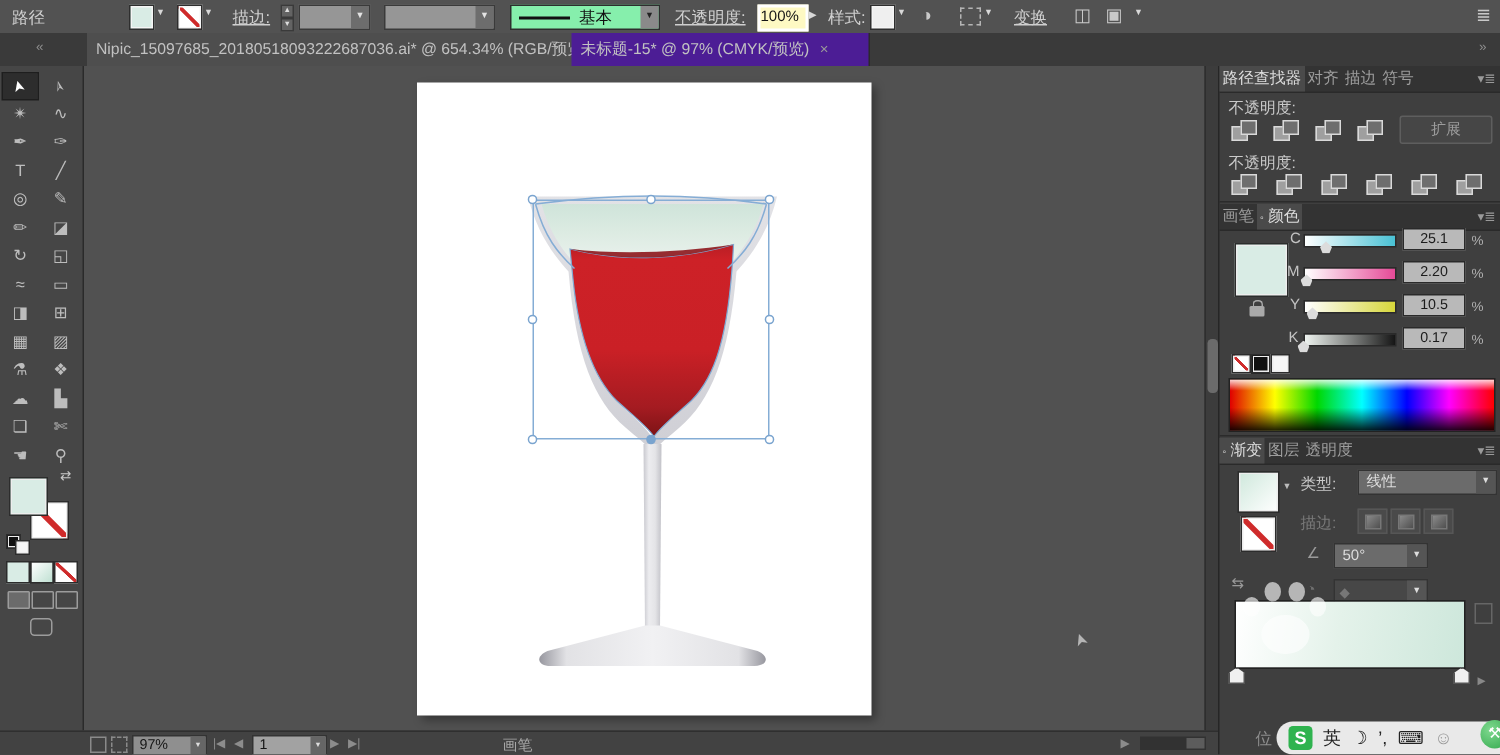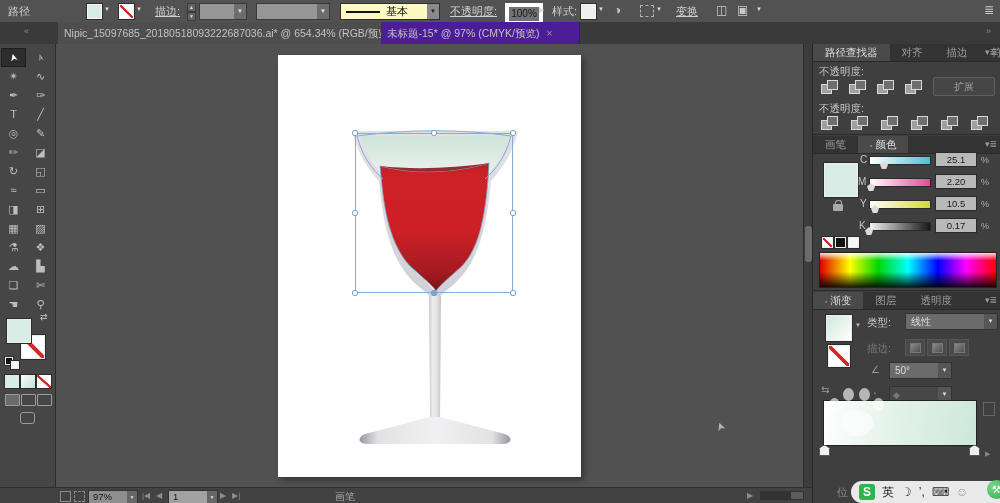--- a/index.html
+++ b/index.html
@@ -11,24 +11,24 @@
   #control-bar{position:absolute;left:0;top:0;width:1000px;height:22px;background:#525252;border-bottom:1px solid #333}
   #control-bar .lbl{position:absolute;top:4px;color:#cfcfcf}
   .olink{color:#e29a42;text-decoration:underline;cursor:pointer}
   .swatch16{position:absolute;top:3px;width:15px;height:15px;border:1px solid #2e2e2e;box-shadow:inset 0 0 0 1px #f5f5f5}
   .ddarrow{position:absolute;top:6px;font-size:6px;color:#d8d8d8}
   .none-slash{background:#fff linear-gradient(to top right,transparent 43%,#cf2b2b 45%,#cf2b2b 55%,transparent 57%)!important}
   .gdd{position:absolute;top:3px;height:15px;background:#969696;border:1px solid #3a3a3a}
   .gdd .arr{position:absolute;right:0;top:0;width:12px;height:100%;background:#6d6d6d;color:#e3e3e3;font-size:6px;text-align:center;line-height:15px}
   .stepper{position:absolute;top:3px;width:9px;height:15px;display:flex;flex-direction:column}
   .stepper span{flex:1;font-size:5px;line-height:7px;text-align:center;background:#636363;border:1px solid #3a3a3a;color:#ddd}
-  #brush-dd{position:absolute;left:340px;top:3px;width:98px;height:15px;background:#fef9c3;border:1px solid #2e2e2e;color:#111;display:flex;align-items:center}
+  #brush-dd{position:absolute;left:340px;top:3px;width:98px;height:15px;background:#86efac;border:1px solid #2e2e2e;color:#111;display:flex;align-items:center}
   #brush-dd .line{width:34px;height:2px;background:#111;margin:0 6px 0 5px}
   #brush-dd .arr{margin-left:auto;width:12px;height:100%;background:#8a8a8a;color:#222;font-size:6px;text-align:center;line-height:15px}
-  .fieldbox{position:absolute;top:3px;height:14px;background:#737373;border:4px solid #ffffff;color:#161616;text-align:center;line-height:14px;font-size:10px}
+  .fieldbox{position:absolute;top:3px;height:14px;background:#fef9c3;border:2px solid #ffffff;color:#161616;line-height:14px;font-size:10px}
   .cicon{position:absolute;top:3px;color:#c9c9c9;font-size:12px}
   
   #tab-bar{position:absolute;left:0;top:22px;width:1000px;height:22px;background:#3a3a3a;border-bottom:1px solid #2b2b2b}
   .doc-tab{position:absolute;top:0;height:22px;line-height:22px;padding:0 6px;font-size:10.5px;white-space:nowrap;overflow:hidden;border-right:1px solid #2b2b2b;color:#c2c2c2}
   .doc-tab .x{margin-left:7px;color:#9a9a9a;font-size:10px}
   
   #toolbox{position:absolute;left:0;top:44px;width:55px;height:443px;background:#464646;border-right:1px solid #2a2a2a}
   #tools{position:absolute;left:0;top:4px;width:55px;display:grid;grid-template-columns:27px 27px;grid-auto-rows:19px;justify-items:center;align-items:center}
   .tool{width:23px;height:17px;text-align:center;line-height:17px;color:#bdbdbd;font-size:11px;cursor:pointer}
   .tool.active{background:#2d2d2d;color:#fff;outline:1px solid #1e1e1e}
@@ -45,21 +45,21 @@
   #mouse-cursor{position:absolute;left:660px;top:376px;color:#b5b5b5;font-size:11px;transform:rotate(-110deg)}
   
   #status-bar{position:absolute;left:0;top:487px;width:812px;height:16px;background:#424242;border-top:1px solid #2f2f2f;font-size:9.5px;color:#b5b5b5}
   #status-bar .sq{position:absolute;top:3px;width:9px;height:9px;border:1px solid #8a8a8a}
   .sdd{position:absolute;top:2px;height:12px;background:#8f8f8f;color:#151515;border:1px solid #333;text-align:left;line-height:12px;padding-left:4px;font-size:9.5px}
   .sdd .arr{position:absolute;right:0;top:0;width:10px;height:100%;background:#666;color:#ddd;font-size:5px;text-align:center;line-height:12px}
   .snav{position:absolute;top:3px;color:#8c8c8c;font-size:8px}
   
   #right-panel{position:absolute;left:812px;top:44px;width:188px;height:459px;background:#3f3f3f;border-left:1px solid #262626}
   .ptabs{position:absolute;left:0;width:188px;height:17px;background:#333;border-bottom:1px solid #2a2a2a;white-space:nowrap}
-  .ptab{display:inline-block;height:17px;line-height:17px;padding:0 12px;font-size:10.5px;color:#9d9d9d}
+  .ptab{display:inline-block;height:17px;line-height:17px;padding:0 2px;font-size:10.5px;color:#9d9d9d}
   .ptab.on{background:#4a4a4a;color:#dedede}
   .pmenu{position:absolute;right:4px;top:3px;color:#9a9a9a;font-size:9px}
   .plabel{position:absolute;color:#c9c9c9;font-size:10.5px}
   .pfbtn{position:absolute;width:20px;height:16px;cursor:pointer}
   .pfbtn .s1{position:absolute;left:2px;top:5px;width:9px;height:8px;background:#9f9f9f;border:1px solid #d9d9d9}
   .pfbtn .s2{position:absolute;left:8px;top:1px;width:9px;height:8px;background:#6e6e6e;border:1px solid #d9d9d9}
   #expand-btn{position:absolute;left:120px;top:33px;width:60px;height:17px;background:#464646;border:1px solid #5e5e5e;border-radius:2px;color:#9c9c9c;font-size:10px;text-align:center;line-height:17px}
   .chlbl{position:absolute;width:10px;color:#c3c3c3;font-size:10px}
   .track{position:absolute;width:60px;height:7px;border:1px solid #2a2a2a}
   .thumb5{position:absolute;top:5px;width:8px;height:8px;background:#dcdcdc;clip-path:polygon(50% 0,100% 45%,78% 100%,22% 100%,0 45%);filter:drop-shadow(0 0 1px #222)}

